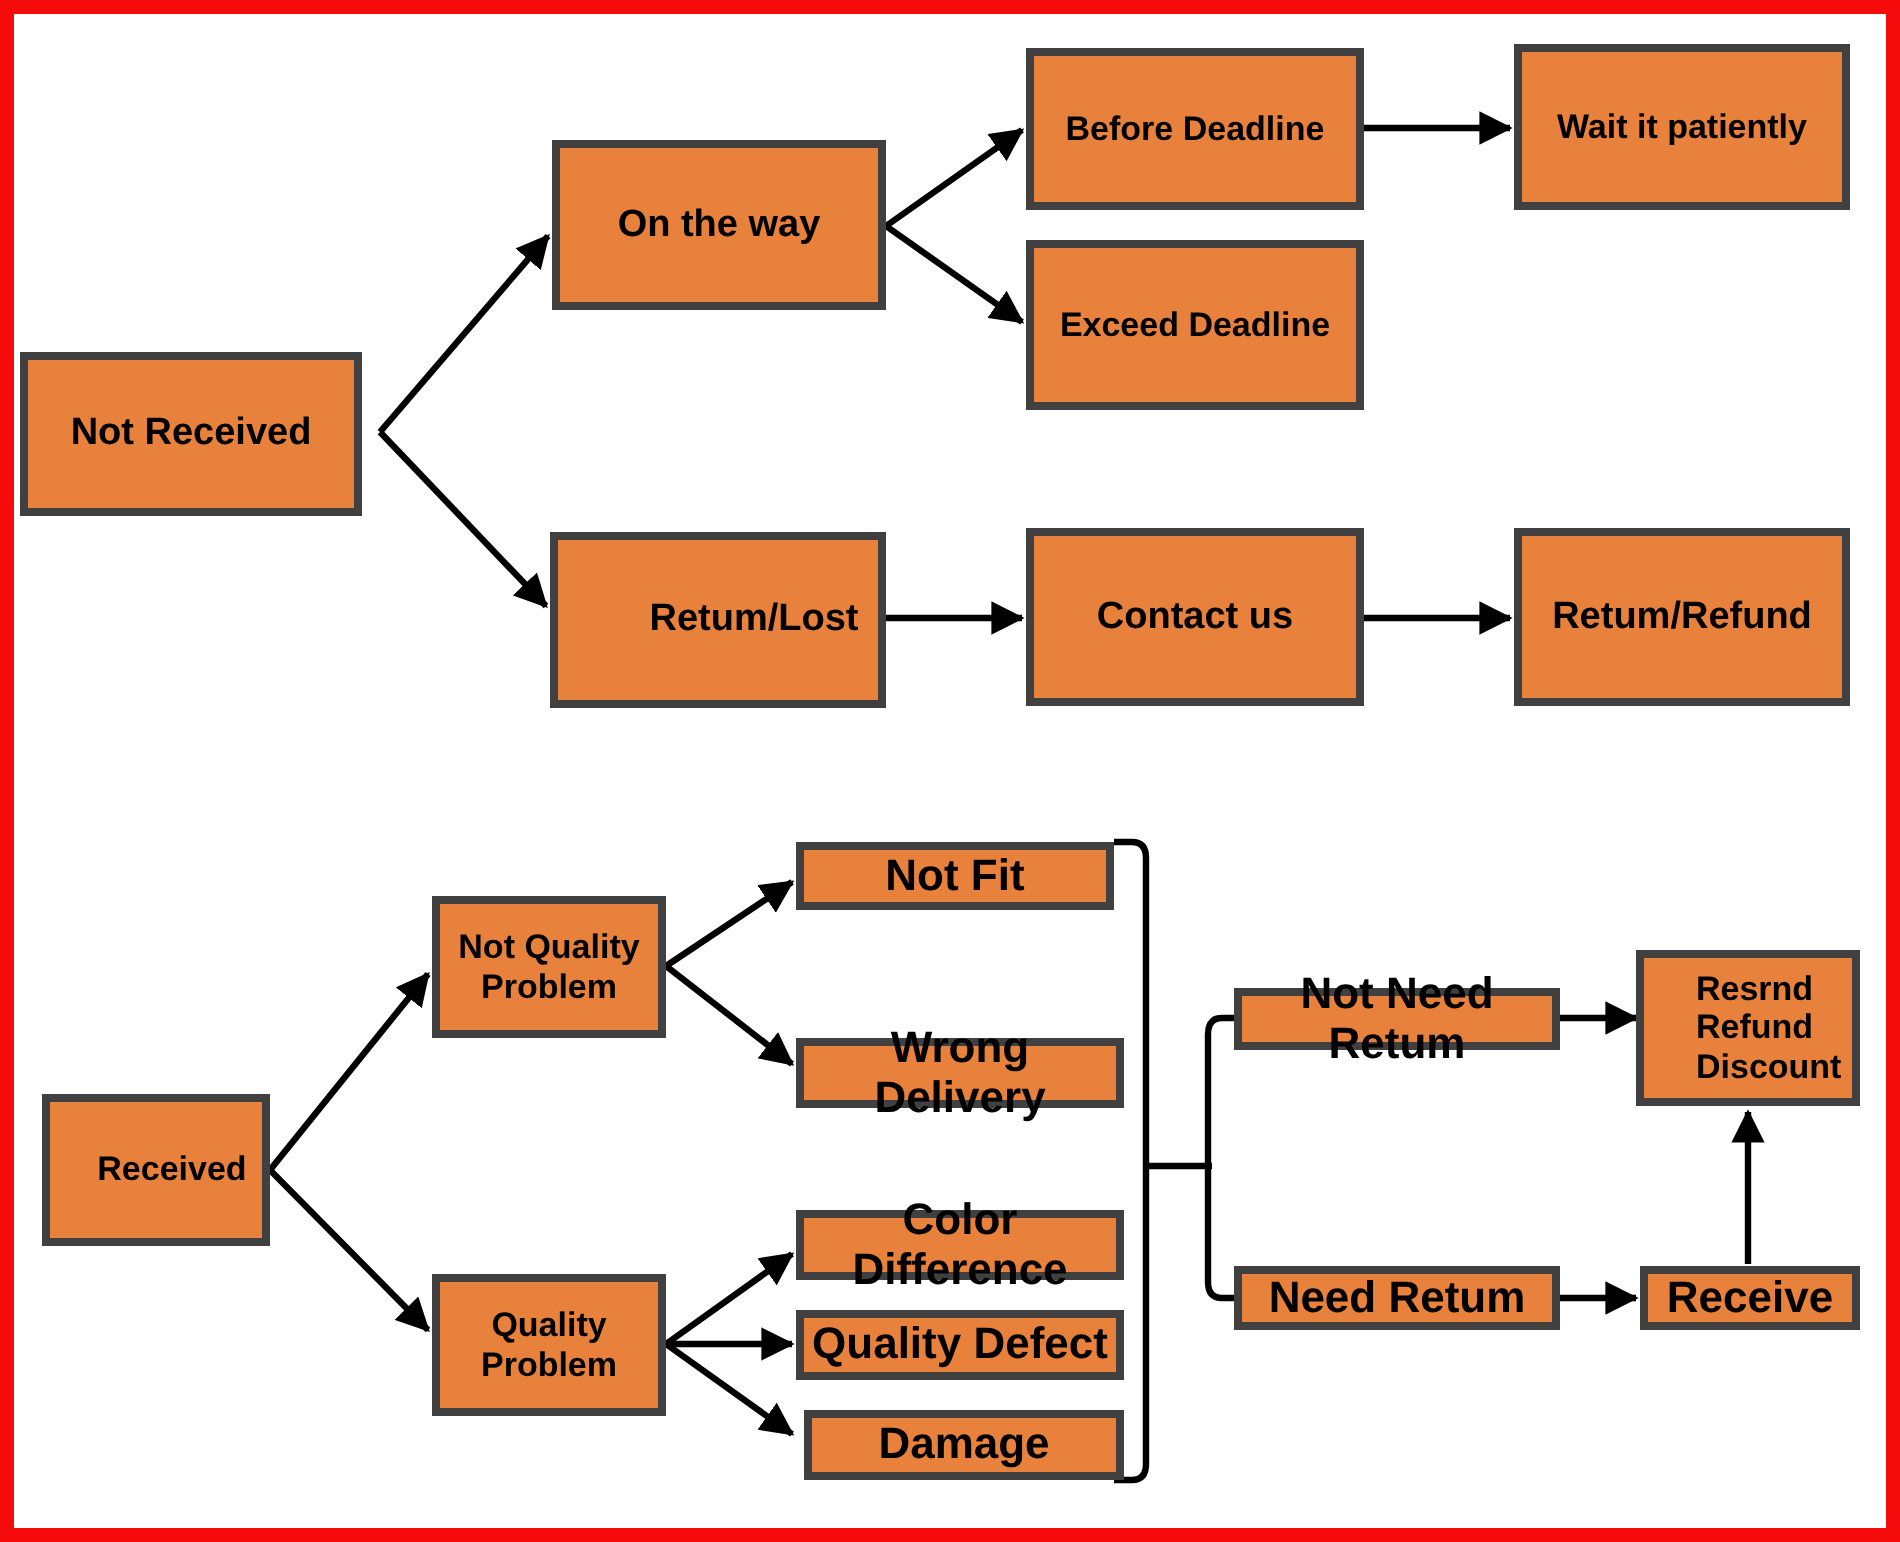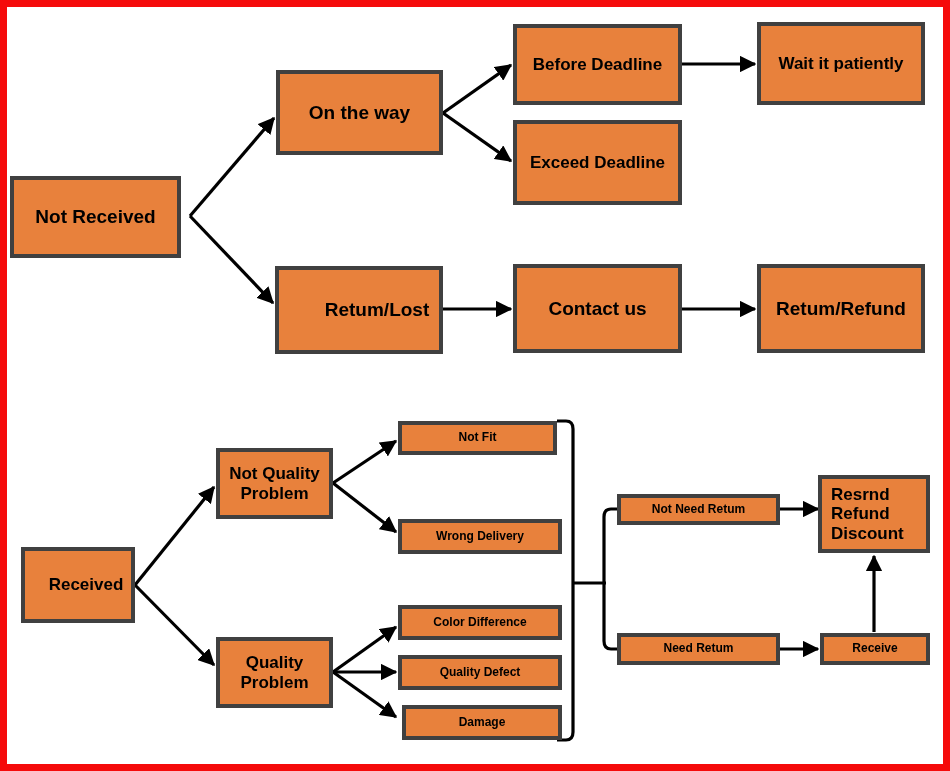--- a/index.html
+++ b/index.html
@@ -52,25 +52,25 @@
     text-align: center;
     z-index: 2;
     font-family: "Liberation Sans", sans-serif;
   }
   .node span {
     display: block;
     width: 100%;
   }
   .n-lg   { font-size: 19px; }
   .n-md   { font-size: 17px; }
-  .n-sm   { font-size: 12px; }
+  .n-sm   { font-size: 22px; }
   .align-left {
     justify-content: center;
     text-align: left;
-    padding-left: 9px;
+    padding-left: 26px;
   }
   .align-left span { text-align: left; }
 </style>
 </head>
 <body>
 
 <div id="canvas">
 
   <svg class="edges" viewBox="0 0 950 771" xmlns="http://www.w3.org/2000/svg">
     <defs>

